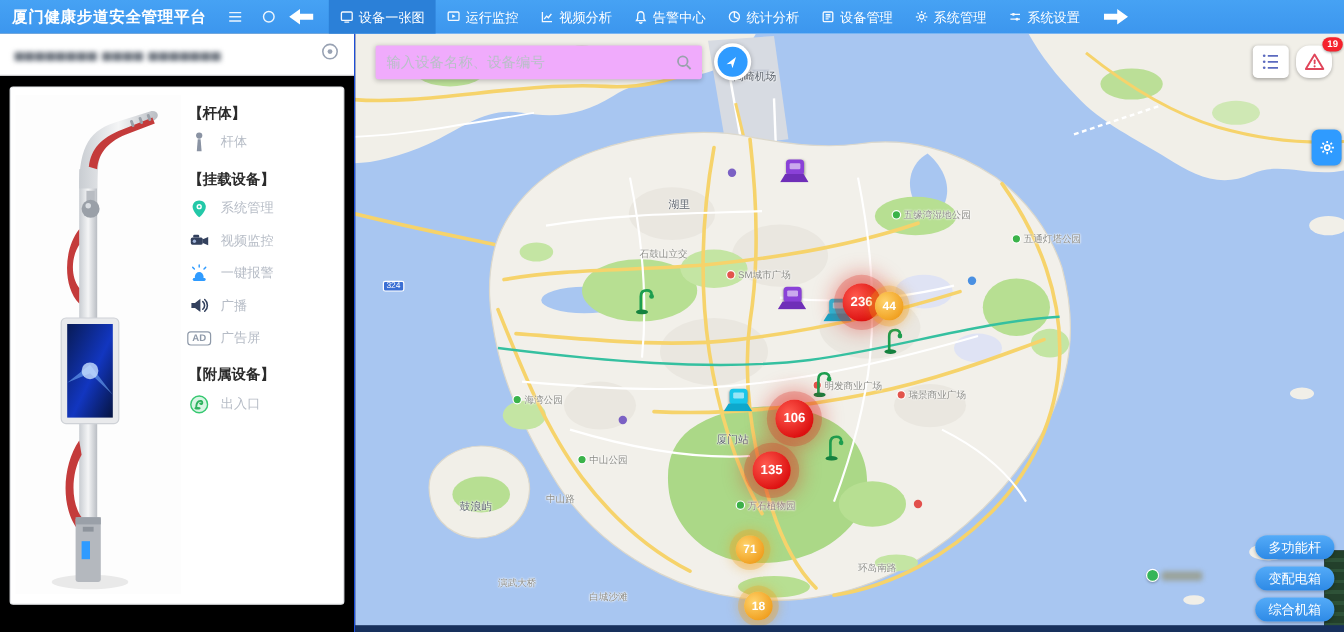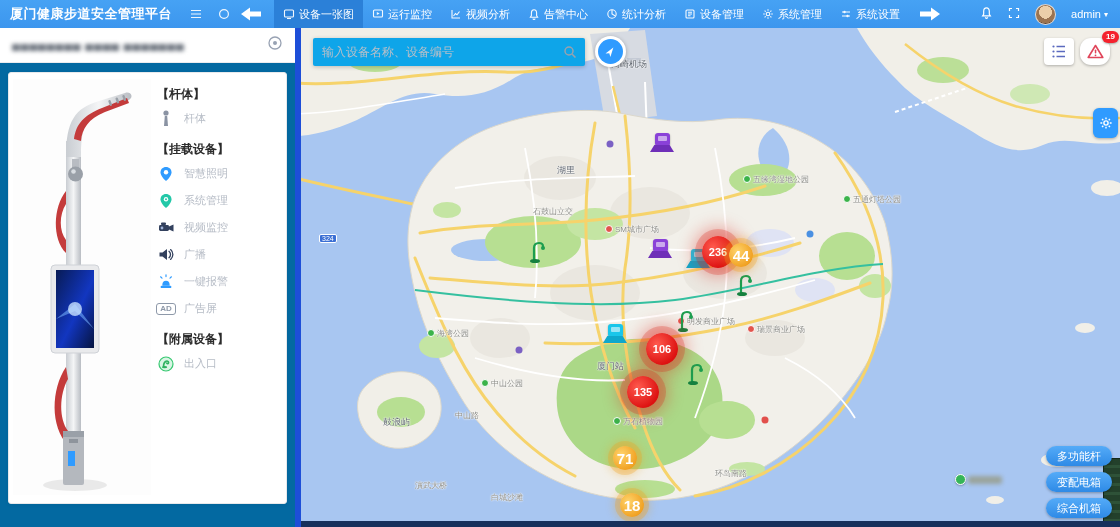--- a/index.html
+++ b/index.html
@@ -15,21 +15,21 @@
   .nav{display:flex;height:100%;margin-left:2px;}
   .nav-item{display:flex;align-items:center;gap:4px;padding:0 9px;font-size:11px;cursor:pointer;white-space:nowrap;}
   .nav-item.active{background:#2b80d8;}
   .nic{display:flex;align-items:center;opacity:.95;}
   .tb-right{margin-left:auto;display:flex;align-items:center;gap:15px;margin-right:12px;}
   .avatar{width:19px;height:19px;border-radius:50%;border:1px solid rgba(255,255,255,.75);
           background:radial-gradient(circle at 50% 38%,#eccfa9 0 42%,#9b7451 43% 72%,#5d4330 73%);}
   .uname{font-size:11px;display:flex;align-items:center;gap:3px;}
 
   
-  .panel{position:absolute;left:0;top:28px;width:295px;bottom:0;background:#0369a1;z-index:40;border-right:6px solid #1d4ed8;}
+  .panel{position:absolute;left:0;top:28px;width:295px;bottom:0;background:#000000;z-index:40;border-right:1px solid #1d4ed8;}
   .panel-hd{height:34px;background:#fff;border-bottom:1px solid #ececee;display:flex;align-items:center;padding:0 12px;}
   .blurred{filter:blur(2px);color:#6f7680;font-size:10px;letter-spacing:1px;flex:1;overflow:hidden;white-space:nowrap;}
   .panel-card{position:absolute;left:8px;top:44px;width:277px;height:430px;background:#fff;
               border:1px solid #e7e9ec;border-radius:3px;box-shadow:0 1px 4px rgba(0,0,0,.05);}
   .pole-wrap{position:absolute;left:4px;top:6px;width:138px;height:416px;background:#fdfdfd;}
   .legend{position:absolute;left:148px;top:4px;width:126px;}
   .leg-hd{font-size:12px;font-weight:bold;color:#2b2b2b;margin:9px 0 2px;}
   .leg-row{display:flex;align-items:center;gap:9px;height:27px;cursor:pointer;}
   .leg-ic{width:18px;display:flex;justify-content:center;text-align:right;}
   .leg-lb{font-size:11px;color:#b6bcc6;}
@@ -53,25 +53,25 @@
   .pm-base{width:24px;height:7px;clip-path:polygon(18% 0,82% 0,100% 100%,0 100%);margin-top:-1px;}
   .purple .pm-head{background:#8a41d8;}.purple .pm-base{background:#6f2fb8;}
   .cyan .pm-head{background:#19c6ea;}.cyan .pm-base{background:#0ea8cc;}
   .lamp-marker{position:absolute;z-index:5;transform:translate(-50%,-100%);cursor:pointer;}
 
   .cluster{position:absolute;z-index:7;transform:translate(-50%,-50%);display:flex;align-items:center;
            justify-content:center;border-radius:50%;color:#fff;font-weight:bold;cursor:pointer;}
   .cluster.red{width:32px;height:32px;font-size:11px;
       background:radial-gradient(circle at 35% 35%,#ff5a4e,#dd1111 72%);
       box-shadow:0 0 0 7px rgba(221,30,20,.25),0 0 16px 9px rgba(221,30,20,.35);}
-  .cluster.yellow{width:24px;height:24px;font-size:15px;
+  .cluster.yellow{width:24px;height:24px;font-size:10px;
       background:radial-gradient(circle at 35% 35%,#ffd36b,#f09f1f 75%);
       box-shadow:0 0 0 5px rgba(240,160,30,.28),0 0 10px 5px rgba(240,160,30,.38);}
 
-  .search-box{position:absolute;left:18px;top:10px;width:272px;height:28px;background:#0ea5e9;border-radius:2px;
+  .search-box{position:absolute;left:18px;top:10px;width:272px;height:28px;background:#f0abfc;border-radius:2px;
               box-shadow:0 1px 4px rgba(0,0,0,.22);display:flex;align-items:center;z-index:12;}
   .search-box input{flex:1;border:0;outline:0;font-size:12px;padding:0 9px;color:#333;background:transparent;
                     font-family:"Liberation Sans","DejaVu Sans",sans-serif;}
   .search-box input::placeholder{color:#b9bfc8;}
   .search-ic{margin-right:8px;display:flex;cursor:pointer;}
   .locate-btn{position:absolute;left:300px;top:8px;width:31px;height:31px;background:#fff;border-radius:50%;
               box-shadow:0 1px 4px rgba(0,0,0,.28);display:flex;align-items:center;justify-content:center;z-index:12;cursor:pointer;}
   .locate-inner{width:25px;height:25px;border-radius:50%;background:#2F9BFF;display:flex;align-items:center;justify-content:center;}
 
   .map-btn{position:absolute;top:10px;width:30px;height:27px;background:#fff;border-radius:4px;
@@ -190,38 +190,20 @@
       <span>系统设置</span>
     </div>
   </nav>
 
   <span class="tb-arrow">
     <svg width="22" height="16" viewBox="0 0 22 16">
         <path d="M1,5.5 H12 V1.5 L21,8 L12,14.5 V10.5 H1 Z" fill="#fff"></path>
       </svg>
   </span>
 
-  <div class="tb-right">
-    <span>
-      <svg width="13" height="13" viewBox="0 0 12 12" stroke="#fff" stroke-width="1.1" fill="none">
-          <path d="M6,1.8 C4.3,1.8 3.4,3 3.4,5 V7.6 L2.4,9.2 H9.6 L8.6,7.6 V5 C8.6,3 7.7,1.8 6,1.8 Z"></path>
-          <path d="M5,10.4 a1,1 0 0 0 2,0"></path>
-        </svg>
-    </span>
-    <span>
-      <svg width="12" height="12" viewBox="0 0 12 12" stroke="#fff" stroke-width="1.2" fill="none">
-          <path d="M1.5,4 V1.5 H4 M8,1.5 H10.5 V4 M10.5,8 V10.5 H8 M4,10.5 H1.5 V8"></path>
-        </svg>
-    </span>
-    <span class="avatar"></span>
-    <span class="uname">
-      <span>admin</span>
-      <span style="font-size:8px">▾</span>
-    </span>
-  </div>
 </header>
 
 <aside class="panel">
   <div class="panel-hd">
     <span class="blurred">▅▅▅▅▅▅▅▅ ▅▅▅▅ ▅▅▅▅▅▅▅</span>
     <span>
       <svg width="16" height="16" viewBox="0 0 16 16">
           <circle cx="8" cy="8" r="6" stroke="#98a2b3" stroke-width="1.3" fill="none"></circle>
           <circle cx="8" cy="8" r="2" fill="#98a2b3"></circle>
         </svg>
@@ -278,65 +260,56 @@
               <path d="M5.8,6 L8.2,6 L9,16 L5,16 Z" fill="#8a93a3"></path>
             </svg>
         </span>
         <span class="leg-lb">杆体</span>
       </div>
 
       <div class="leg-hd">【挂载设备】</div>
       <div class="leg-row">
         <span class="leg-ic">
           <svg width="16" height="16" viewBox="0 0 16 16">
-              <path d="M8,1 C4.7,1 2.5,3.4 2.5,6.3 C2.5,9.5 6,13.6 8,15 C10,13.6 13.5,9.5 13.5,6.3 C13.5,3.4 11.3,1 8,1 Z" fill="#2f9bff"></path>
-              <circle cx="8" cy="6.2" r="2.2" fill="#fff"></circle>
-            </svg>
-        </span>
-        <span class="leg-lb">智慧照明</span>
-      </div>
-      <div class="leg-row">
-        <span class="leg-ic">
-          <svg width="16" height="16" viewBox="0 0 16 16">
               <path d="M8,1 C4.7,1 2.5,3.4 2.5,6.3 C2.5,9.5 6,13.6 8,15 C10,13.6 13.5,9.5 13.5,6.3 C13.5,3.4 11.3,1 8,1 Z" fill="#23c8a8"></path>
               <circle cx="8" cy="6.2" r="2.2" fill="#fff"></circle>
               <circle cx="8" cy="6.2" r="1" fill="#23c8a8"></circle>
             </svg>
         </span>
         <span class="leg-lb">系统管理</span>
       </div>
       <div class="leg-row">
         <span class="leg-ic">
           <svg width="17" height="14" viewBox="0 0 17 14">
               <rect x="1" y="4" width="10" height="6" rx="1.4" fill="#33415e"></rect>
               <path d="M11,5.4 L15.5,3.6 V10.4 L11,8.6 Z" fill="#33415e"></path>
               <rect x="3" y="1.6" width="5" height="2.4" rx="1" fill="#33415e"></rect>
               <circle cx="4" cy="7" r="1.4" fill="#9fb3d8"></circle>
             </svg>
         </span>
         <span class="leg-lb">视频监控</span>
       </div>
       <div class="leg-row">
         <span class="leg-ic">
-          <svg width="16" height="15" viewBox="0 0 16 15">
-              <path d="M1.5,5.4 H4.5 L9,2 V13 L4.5,9.6 H1.5 Z" fill="#33415e"></path>
-              <path d="M11,4.3 C13,6 13,9 11,10.7 M12.6,2.6 C15.6,5.2 15.6,9.8 12.6,12.4" stroke="#33415e" stroke-width="1.3" fill="none" stroke-linecap="round"></path>
-            </svg>
-        </span>
-        <span class="leg-lb">广播</span>
-      </div>
-      <div class="leg-row">
-        <span class="leg-ic">
           <svg width="16" height="16" viewBox="0 0 16 16">
               <path d="M8,0.8 V2.6 M2.6,2.8 L4,4.1 M13.4,2.8 L12,4.1" stroke="#2f9bff" stroke-width="1.2" stroke-linecap="round" fill="none"></path>
               <path d="M4.4,10.5 a3.6,3.8 0 0 1 7.2,0 v1.2 H4.4 Z" fill="#2f9bff"></path>
               <rect x="2.6" y="11.7" width="10.8" height="2.4" rx="1.2" fill="#2f9bff"></rect>
             </svg>
         </span>
         <span class="leg-lb">一键报警</span>
+      </div>
+      <div class="leg-row">
+        <span class="leg-ic">
+          <svg width="16" height="15" viewBox="0 0 16 15">
+              <path d="M1.5,5.4 H4.5 L9,2 V13 L4.5,9.6 H1.5 Z" fill="#33415e"></path>
+              <path d="M11,4.3 C13,6 13,9 11,10.7 M12.6,2.6 C15.6,5.2 15.6,9.8 12.6,12.4" stroke="#33415e" stroke-width="1.3" fill="none" stroke-linecap="round"></path>
+            </svg>
+        </span>
+        <span class="leg-lb">广播</span>
       </div>
       <div class="leg-row">
         <span class="leg-ic">
           <span class="ad-box">AD</span>
         </span>
         <span class="leg-lb">广告屏</span>
       </div>
 
       <div class="leg-hd">【附属设备】</div>
       <div class="leg-row">

